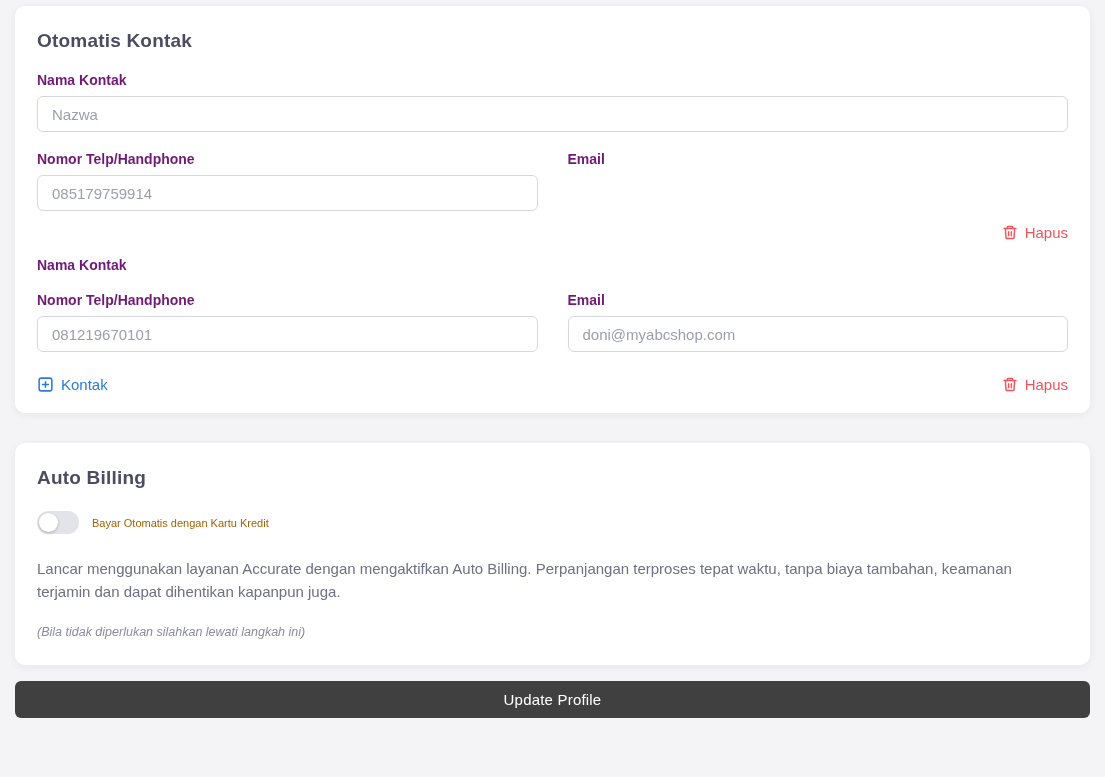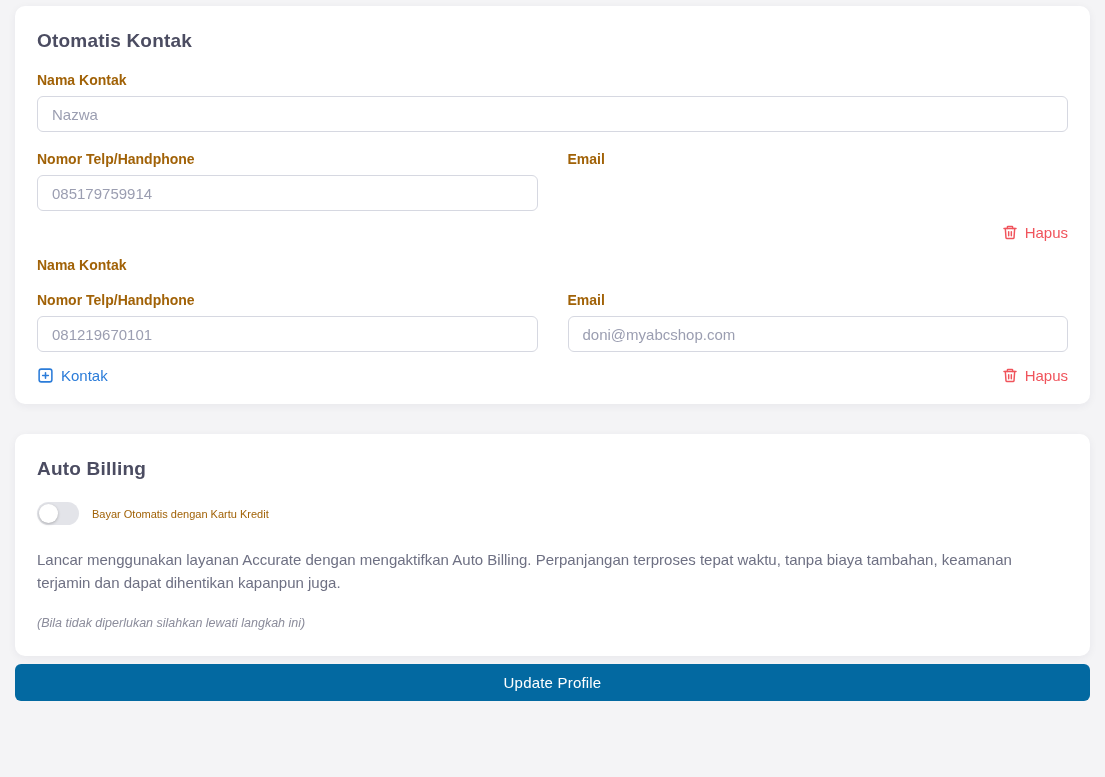--- a/index.html
+++ b/index.html
@@ -23,21 +23,21 @@
     font-size: 19px;
     font-weight: 600;
     color: #4b4c61;
     letter-spacing: .2px;
     margin-bottom: 20px;
   }
   .field label {
     display: block;
     font-size: 14px;
     font-weight: 600;
-    color: #a16207;
+    color: #701a75;
     margin-bottom: 8px;
   }
   .field input {
     display: block;
     width: 100%;
     height: 36px;
     border: 1px solid #d6d8e1;
     border-radius: 6px;
     padding: 0 14px;
     font-size: 15px;
@@ -51,21 +51,21 @@
     gap: 30px;
     margin-top: 19px;
   }
   .row .col { flex: 1; min-width: 0; }
   .actions {
     display: flex;
     align-items: center;
     margin-top: 13px;
   }
   .actions.right { justify-content: flex-end; }
-  .actions.split { justify-content: space-between; margin-top: 15px; }
+  .actions.split { justify-content: space-between; margin-top: 24px; }
   .contact-block + .contact-block { margin-top: 16px; }
   .link {
     display: inline-flex;
     align-items: center;
     gap: 7px;
     font-size: 15px;
     cursor: pointer;
     text-decoration: none;
     background: none; border: none;
     font-family: "Liberation Sans", "DejaVu Sans", sans-serif;
@@ -109,22 +109,22 @@
   .billing-note {
     font-size: 12.5px;
     font-style: italic;
     color: #8b8c9b;
     margin-bottom: 6px;
   }
   .update-btn {
     display: block;
     width: 100%;
     height: 37px;
-    margin-top: 8px;
-    background: #0369a1;
+    margin-top: 16px;
+    background: #404040;
     border: none;
     border-radius: 6px;
     color: #ffffff;
     font-size: 15px;
     font-weight: 500;
     letter-spacing: .2px;
     cursor: pointer;
     font-family: "Liberation Sans", "DejaVu Sans", sans-serif;
   }
 </style>

